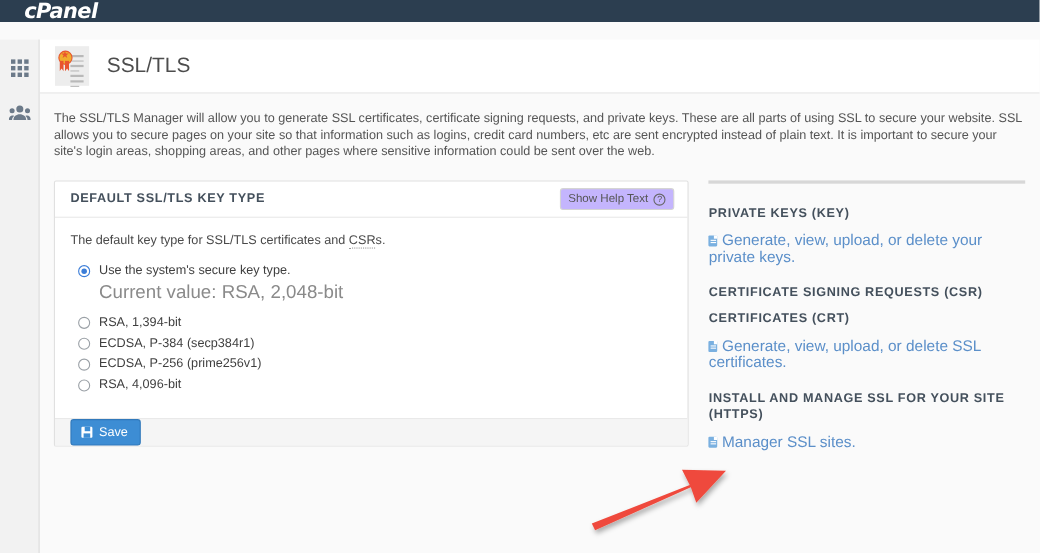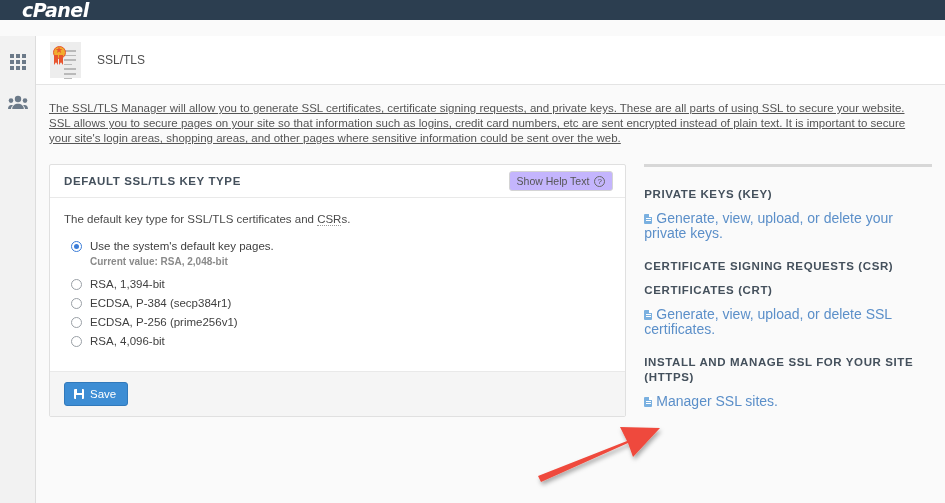--- a/index.html
+++ b/index.html
@@ -83,37 +83,36 @@
     font-size: 9px; color: #e8552e; line-height: 13px;
   }
   .cert-icon .ribbon-l, .cert-icon .ribbon-r {
     position: absolute; top: 13px; width: 4px; height: 10px;
     background: #e8552e;
   }
   .cert-icon .ribbon-l { left: 4px; clip-path: polygon(0 0, 100% 0, 100% 100%, 50% 72%, 0 100%); }
   .cert-icon .ribbon-r { left: 9px; clip-path: polygon(0 0, 100% 0, 100% 100%, 50% 72%, 0 100%); }
   .page-title {
     margin-left: 16px;
-    font-size: 12px;
+    font-size: 19px;
     color: #4d4d4d;
     font-weight: normal;
   }
 
   
   .content {
     position: absolute; top: 85px; left: 36px;
     width: 909px; height: 418px;
     background: #fafafa;
   }
   .intro {
     margin: 16px 16px 16px 13px;
     font-size: 11.5px;
     line-height: 15px;
     color: #555555;
-    text-decoration: underline;
   }
 
   
   .cols { display: flex; margin-top: 18px; padding: 0 13px 0 13px; }
   .col-left { width: 582px; }
   .col-right { width: 290px; margin-left: 18px; }
 
   
   .panel {
     background: #ffffff;
@@ -166,30 +165,29 @@
     flex: 0 0 auto; position: relative; cursor: pointer;
   }
   .radio.checked { border-color: #3b7dd8; }
   .radio.checked:after {
     content: ""; position: absolute;
     left: 2px; top: 2px; width: 5px; height: 5px;
     border-radius: 50%; background: #3b7dd8;
   }
   .radio-label { font-size: 11.5px; color: #3f3f3f; line-height: 15px; }
   .subnote {
-    font-size: 10px; color: #8a8a8a;
+    font-size: 17px; color: #8a8a8a;
     margin: 1px 0 10px 26px;
-    font-weight: bold;
   }
 
   
   .panel-foot {
     background: #f5f5f5;
     border-top: 1px solid #e9e9e9;
-    padding: 10px 14px;
+    padding: 0 14px;
   }
   .btn-save {
     display: inline-flex; align-items: center; gap: 6px;
     background: #3d8dd4;
     border: 1px solid #3179bb;
     border-radius: 3px;
     color: #ffffff;
     font-size: 11.5px;
     padding: 5px 11px 5px 9px;
     cursor: pointer;
@@ -326,21 +324,21 @@
             <span class="qmark">?</span>
           </div>
         </div>
 
         <div class="panel-body">
           <p class="body-lead"><span>The default key type for SSL/TLS certificates and </span><span class="dotted">CSR</span><span>s.</span></p>
 
           <div id="radio-list">
               <div class="radio-row first">
                 <span class="radio checked"></span>
-                <span class="radio-label">Use the system's default key pages.</span>
+                <span class="radio-label">Use the system's secure key type.</span>
               </div>
               <div class="subnote">Current value: RSA, 2,048-bit</div>
               <div class="radio-row">
                 <span class="radio"></span>
                 <span class="radio-label">RSA, 1,394-bit</span>
               </div>
               <div class="radio-row">
                 <span class="radio"></span>
                 <span class="radio-label">ECDSA, P-384 (secp384r1)</span>
               </div>

